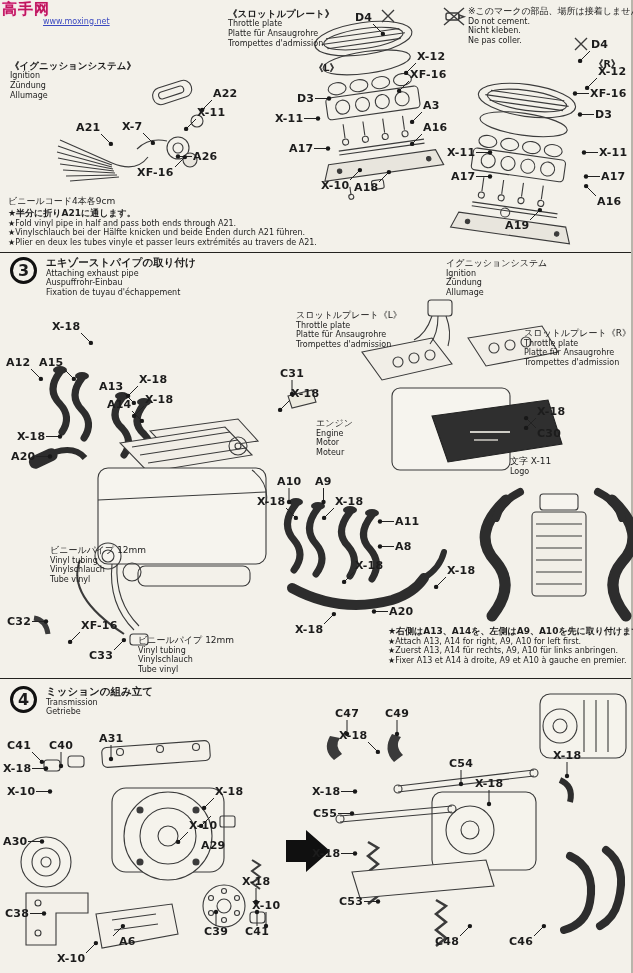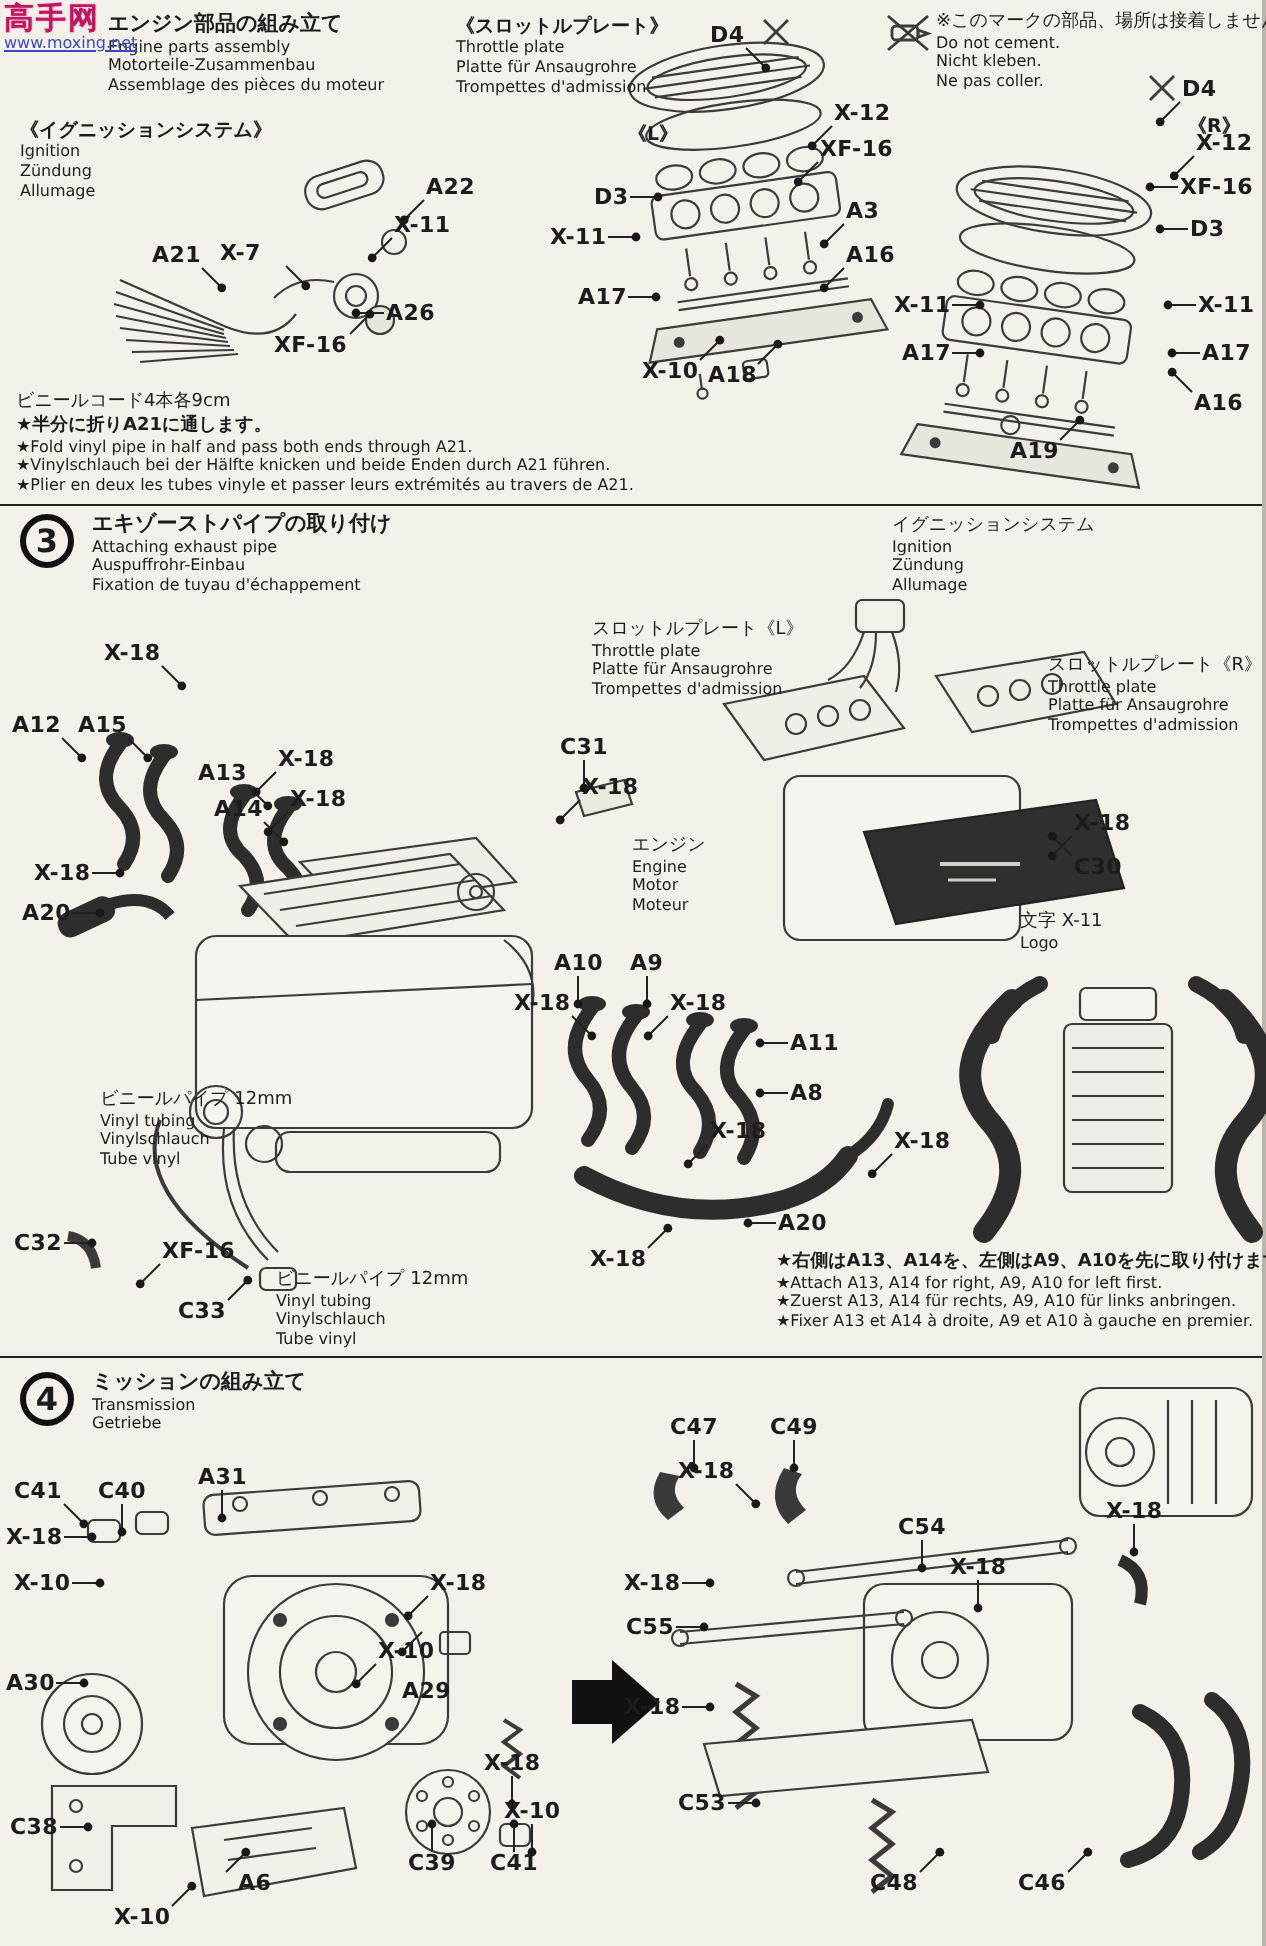--- a/index.html
+++ b/index.html
@@ -14,21 +14,21 @@
   .tb{position:absolute;line-height:1.2;white-space:nowrap;z-index:4;}
   .jp{font-size:9.5px;font-weight:bold;}
   .jr{font-size:9px;}
   .lt{font-size:8px;}
   .big{font-size:10.5px;}
   .step-circle{position:absolute;width:27px;height:27px;border:3.2px solid #111;border-radius:50%;
          background:#f3f1ea;display:flex;align-items:center;justify-content:center;
          font-size:16px;font-weight:bold;z-index:4;}
   .watermark{position:absolute;left:2px;top:2px;z-index:6;line-height:1.05;}
   .wm1{font-size:15px;font-weight:bold;color:#be185d;letter-spacing:1px;text-shadow:0 0 1px #f7c;}
-  .wm2{font-size:8px;color:#3b49c0;text-decoration:underline;}
+  .wm2{font-size:8px;color:#3b49c0;text-decoration:underline;margin-left:41px;}
   .note .jp{font-weight:bold;}
 </style>
 </head>
 <body>
 
 <div class="sheet">
 
   <svg class="layer" width="633" height="973" viewBox="0 0 633 973" style="z-index:1">
     <g stroke="#3b3b3b" fill="none" stroke-width="1.1">
 
@@ -426,26 +426,20 @@
       <circle cx="543.898" cy="926.102" r="2.2" fill="#181818"></circle>
       <line x1="567" y1="762" x2="567" y2="776" stroke="#222" stroke-width="1"></line>
       <circle cx="567" cy="776" r="2.2" fill="#181818"></circle>
     </svg>
 
   <div class="watermark">
     <div class="wm1">高手网</div>
     <div class="wm2">www.moxing.net</div>
   </div>
 
-  <div class="tb" style="left:54px;top:6px">
-    <div class="jp big">エンジン部品の組み立て</div>
-    <div class="lt">Engine parts assembly</div>
-    <div class="lt">Motorteile-Zusammenbau</div>
-    <div class="lt">Assemblage des pièces du moteur</div>
-  </div>
 
   <div class="tb" style="left:10px;top:60px">
     <div class="jp">《イグニッションシステム》</div>
     <div class="lt">Ignition</div>
     <div class="lt">Zündung</div>
     <div class="lt">Allumage</div>
   </div>
 
   <div class="tb" style="left:228px;top:8px">
     <div class="jp">《スロットルプレート》</div>
@@ -542,21 +536,21 @@
   <div class="step-circle" style="left:10px;top:686px">4</div>
   <div class="tb" style="left:46px;top:685px">
     <div class="jp big">ミッションの組み立て</div>
     <div class="lt">Transmission</div>
     <div class="lt">Getriebe</div>
   </div>
 
   <div id="labels">
       <span class="plabel" style="left: 213px; top: 87px;">A22</span>
       <span class="plabel" style="left: 197px; top: 106px;">X-11</span>
-      <span class="plabel" style="left: 110px; top: 120px;">X-7</span>
+      <span class="plabel" style="left: 122px; top: 120px;">X-7</span>
       <span class="plabel" style="left: 76px; top: 121px;">A21</span>
       <span class="plabel" style="left: 193px; top: 150px;">A26</span>
       <span class="plabel" style="left: 137px; top: 166px;">XF-16</span>
       <span class="plabel" style="left: 355px; top: 11px;">D4</span>
       <span class="plabel" style="left: 417px; top: 50px;">X-12</span>
       <span class="plabel" style="left: 410px; top: 68px;">XF-16</span>
       <span class="plabel" style="left: 297px; top: 92px;">D3</span>
       <span class="plabel" style="left: 423px; top: 99px;">A3</span>
       <span class="plabel" style="left: 423px; top: 121px;">A16</span>
       <span class="plabel" style="left: 275px; top: 112px;">X-11</span>

